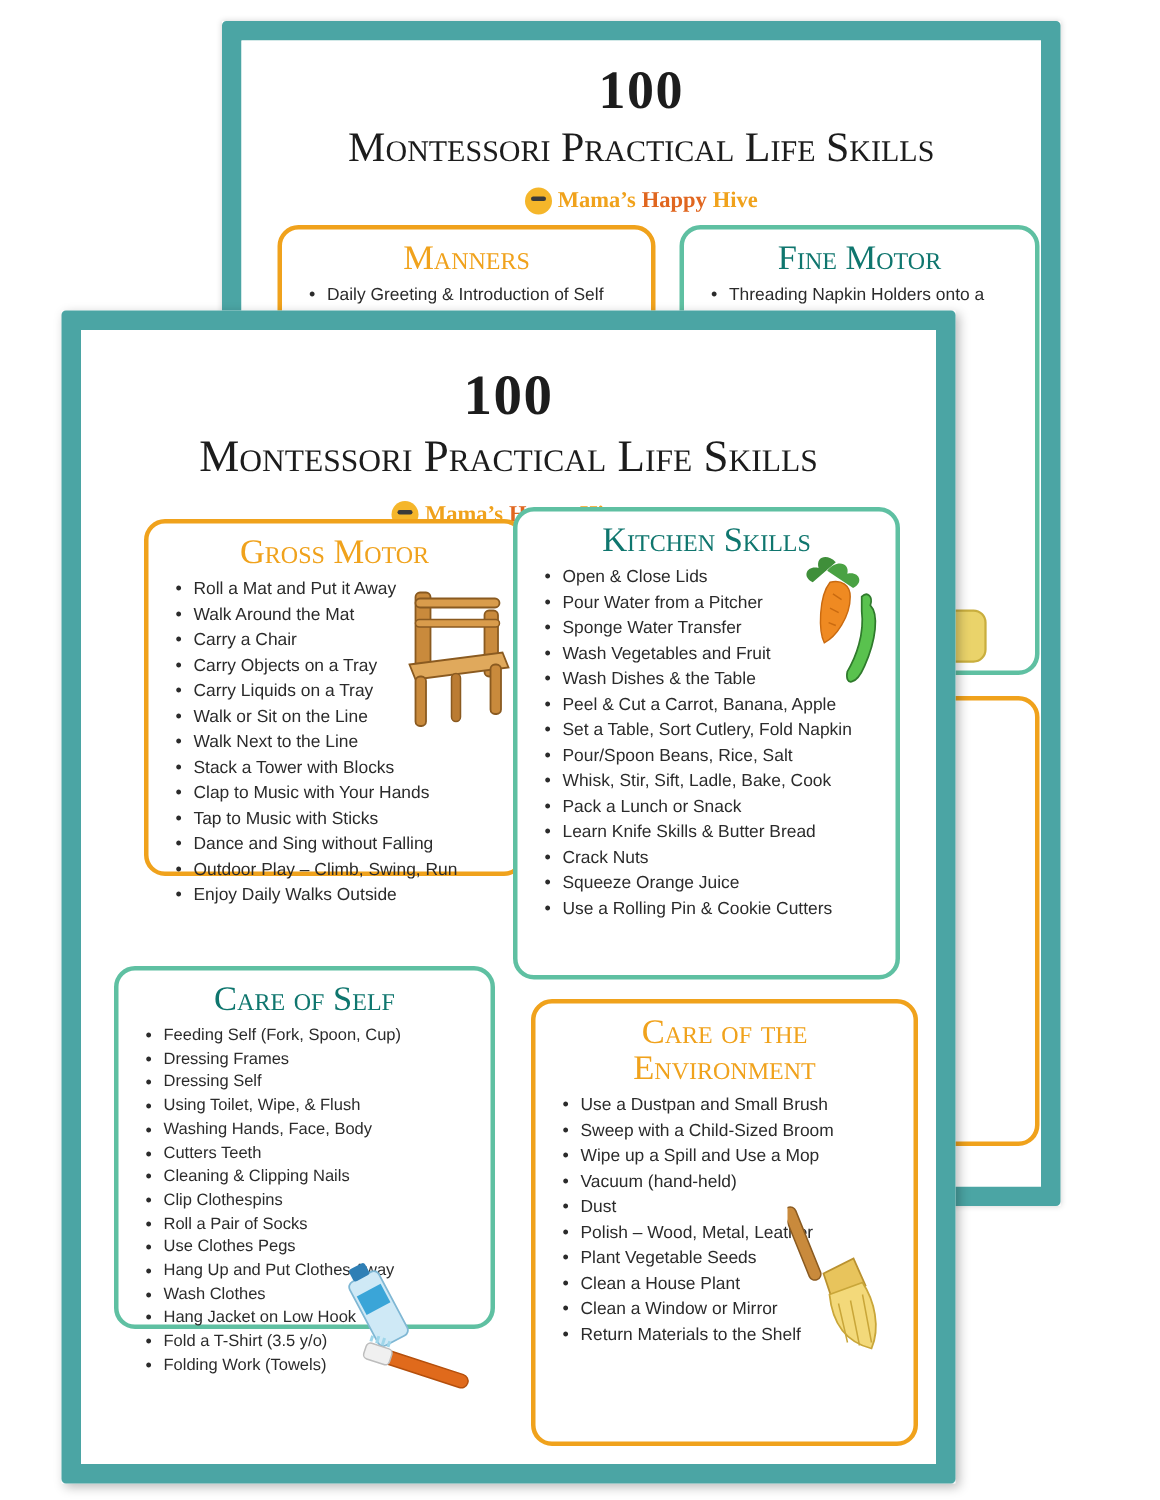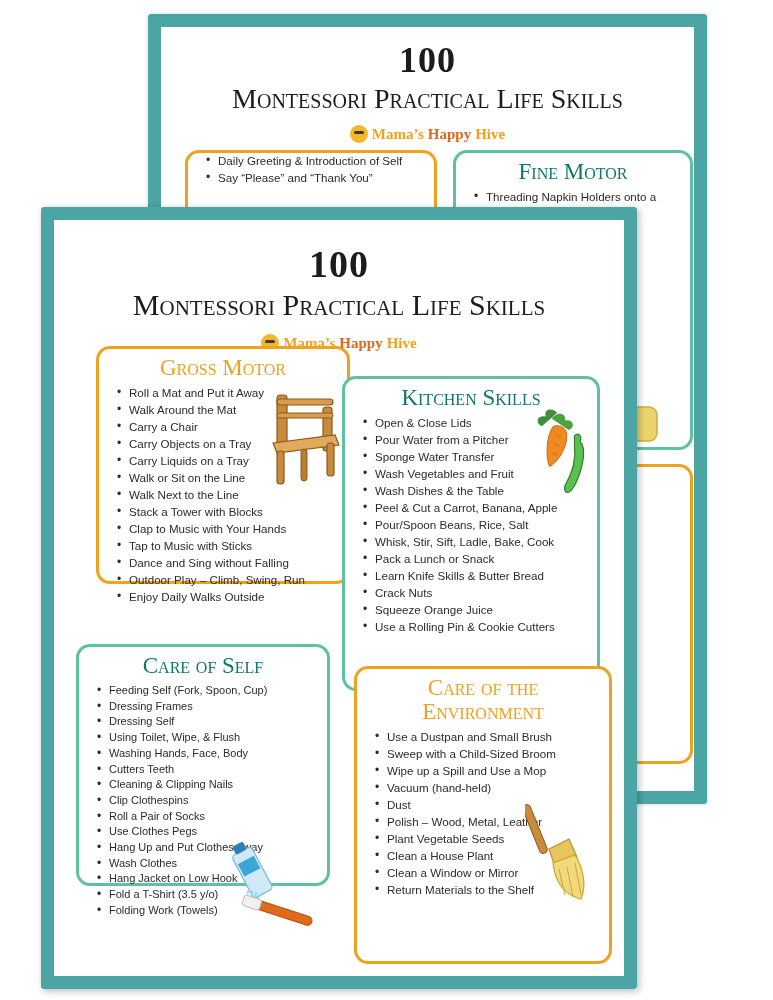--- a/index.html
+++ b/index.html
@@ -182,20 +182,21 @@
     <div class="title-main" style="font-size:28px; margin-top:2px;">Montessori Practical Life Skills</div>
 
     <div class="logo-row" style="margin-top:10px; font-size:15px;">
       <span class="logo-bee"></span>
       <span class="logo-mama">Mama’s</span>
       <span class="logo-happy">Happy</span>
       <span class="logo-hive">Hive</span>
     </div>
 
     <div class="sect orange" style="left:24px; top:123px; width:252px; height:86px;">
+      <h2>Manners</h2>
       <ul>
         <li>Daily Greeting &amp; Introduction of Self</li>
         <li>Say “Please” and “Thank You”</li>
       </ul>
     </div>
 
     <div class="sect green" style="left:292px; top:123px; width:240px; height:300px;">
       <h2>Fine Motor</h2>
       <ul>
         <li>Threading Napkin Holders onto a Scarf</li>
@@ -277,29 +278,30 @@
         <rect x="58" y="16" width="9" height="44" rx="3" fill="#c98a3c" stroke="#8a5a20" stroke-width="1.2"></rect>
         <rect x="12" y="8" width="56" height="6" rx="3" fill="#d99c4c" stroke="#8a5a20" stroke-width="1.2"></rect>
         <rect x="12" y="22" width="56" height="5" rx="2.5" fill="#d99c4c" stroke="#8a5a20" stroke-width="1"></rect>
         <path d="M8 52 L70 44 L74 54 L12 62 Z" fill="#e0a95c" stroke="#8a5a20" stroke-width="1.2"></path>
         <rect x="12" y="60" width="7" height="33" rx="3" fill="#c98a3c" stroke="#8a5a20" stroke-width="1.2"></rect>
         <rect x="62" y="52" width="7" height="33" rx="3" fill="#c98a3c" stroke="#8a5a20" stroke-width="1.2"></rect>
         <rect x="36" y="58" width="6" height="32" rx="3" fill="#bb7c33" stroke="#8a5a20" stroke-width="1"></rect>
       </svg>
     </div>
 
-    <div class="sect green" style="left:288px; top:118px; width:258px; height:315px;margin-top:38px;">
+    <div class="sect green" style="left:288px; top:118px; width:258px; height:315px;">
       <h2>Kitchen Skills</h2>
       <ul>
         <li>Open &amp; Close Lids</li>
         <li>Pour Water from a Pitcher</li>
         <li>Sponge Water Transfer</li>
         <li>Wash Vegetables and Fruit</li>
         <li>Wash Dishes &amp; the Table</li>
         <li>Peel &amp; Cut a Carrot, Banana, Apple</li>
+        <li>Set a Table, Sort Cutlery, Fold Napkin</li>
         <li>Pour/Spoon Beans, Rice, Salt</li>
         <li>Whisk, Stir, Sift, Ladle, Bake, Cook</li>
         <li>Pack a Lunch or Snack</li>
         <li>Learn Knife Skills &amp; Butter Bread</li>
         <li>Crack Nuts</li>
         <li>Squeeze Orange Juice</li>
         <li>Use a Rolling Pin &amp; Cookie Cutters</li>
       </ul>
 
       <svg class="art veg" style="left:182px; top:28px;" viewBox="0 0 70 100">

